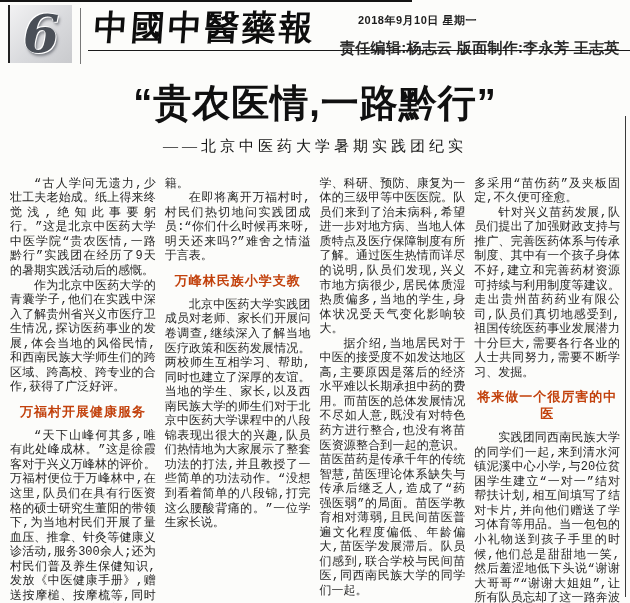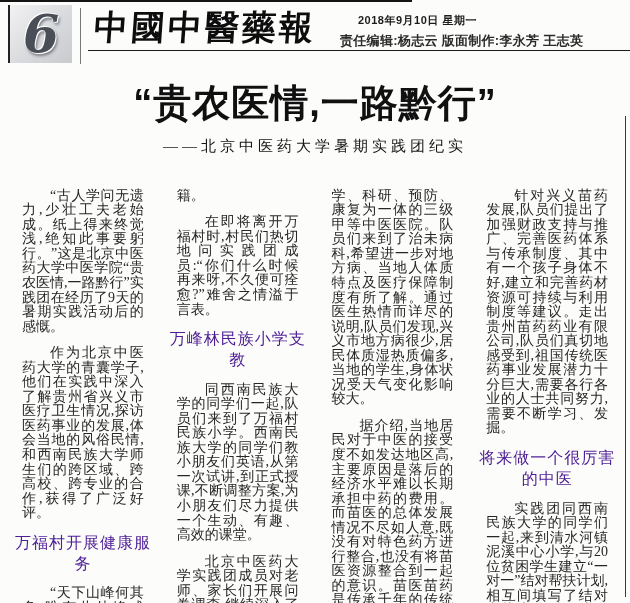--- a/index.html
+++ b/index.html
@@ -25,47 +25,47 @@
   }
   .head-vline{position:absolute;left:80px;top:8px;width:1px;height:56px;background:#777;}
   .masthead{
     position:absolute;left:94px;top:6px;
     font-family:"DejaVu Serif",serif;font-weight:900;
     font-size:34px;line-height:42px;letter-spacing:3px;color:#0d0d0d;
     transform:skewX(-4deg);
   }
   .head-meta{position:absolute;left:340px;top:13px;}
   .head-date{font-size:11px;font-weight:700;color:#1c1c1c;letter-spacing:.5px;margin-left:18px;}
-  .head-editors{font-size:13px;font-weight:700;color:#2a2a2a;margin-top:4px;letter-spacing:.3px;}
+  .head-editors{font-size:15px;font-weight:700;color:#2a2a2a;margin-top:11px;letter-spacing:.3px;}
   .head-rule{position:absolute;top:50px;left:88px;right:0;height:1px;background:#1a1a1a;}
   
   .headline{margin-top:14px;text-align:center;}
   .main-title{
     font-size:38px;font-weight:900;letter-spacing:1px;color:#101010;
     font-family:"Liberation Sans",sans-serif;line-height:1.15;
   }
   .sub-title{
     margin-top:11px;font-size:15px;color:#151515;letter-spacing:4px;
     font-family:Liberation Serif, serif;
   }
   
   .body-wrap{
     display:flex;gap:9px;padding:0 10px;margin-top:21px;
     align-items:flex-start;
   }
   .col{flex:1 1 0;min-width:0;}
   .col p{
-    margin:12px;font-size:14px;line-height:14.55px;text-align:justify;
+    margin:0;font-size:12px;line-height:14.55px;text-align:justify;
     text-justify:inter-character;color:#262626;text-indent:2em;
-    font-family:Liberation Serif, serif;
+    font-family:Liberation Mono, monospace;
   }
   .col p.cont{text-indent:0;}
   .col h3{
-    margin:9px 0 8px;text-align:center;font-size:16px;font-weight:400;
-    color:#4c1d95;letter-spacing:1px;line-height:1.3;
+    margin:9px 0 8px;text-align:center;font-size:13px;font-weight:700;
+    color:#c2410c;letter-spacing:1px;line-height:1.3;
   }
   .right-vline{position:absolute;top:116px;bottom:6px;right:4px;width:1px;background:#3a3a3a;}
 </style>
 </head>
 <body>
 
 <div class="top-rule"></div>
 
 <div class="header">
   <div class="pagenum-box">
@@ -87,32 +87,32 @@
 
 <div class="body-wrap" id="columns">
     <div class="col">
       <p>“古人学问无遗力,少壮工夫老始成。纸上得来终觉浅,绝知此事要躬行。”这是北京中医药大学中医学院“贵农医情,一路黔行”实践团在经历了9天的暑期实践活动后的感慨。</p>
       <p>作为北京中医药大学的青囊学子,他们在实践中深入了解贵州省兴义市医疗卫生情况,探访医药事业的发展,体会当地的风俗民情,和西南民族大学师生们的跨区域、跨高校、跨专业的合作,获得了广泛好评。</p>
       <h3>万福村开展健康服务</h3>
       <p>“天下山峰何其多,唯有此处峰成林。”这是徐霞客对于兴义万峰林的评价。万福村便位于万峰林中,在这里,队员们在具有行医资格的硕士研究生董阳的带领下,为当地村民们开展了量血压、推拿、针灸等健康义诊活动,服务300余人;还为村民们普及养生保健知识,发放《中医健康手册》,赠送按摩槌、按摩梳等,同时教给村民简单的按摩手法和保健知识。很多老人在劳作之后,常常感觉颈部、肩部酸胀痛,难受不已,经过队员们的医疗健康服务,情况大有好转。</p>
     </div>
     <div class="col">
       <p class="cont">籍。</p>
-      <p>在即将离开万福村时,村民们热切地问实践团成员:“你们什么时候再来呀,不久便可痊愈?”难舍之情溢于言表。</p>
+      <p>在即将离开万福村时,村民们热切地问实践团成员:“你们什么时候再来呀,明天还来吗?”难舍之情溢于言表。</p>
       <h3>万峰林民族小学支教</h3>
-      <p>同西南民族大学的同学们一起,队员们来到了万福村民族小学。西南民族大学的同学们教小朋友们英语,从第一次试讲,到正式授课,不断调整方案,为小朋友们尽力提供一个生动、有趣、高效的课堂。</p>
       <p>北京中医药大学实践团成员对老师、家长们开展问卷调查,继续深入了解当地医疗政策和医药发展情况。两校师生互相学习、帮助,同时也建立了深厚的友谊。当地的学生、家长,以及西南民族大学的师生们对于北京中医药大学课程中的八段锦表现出很大的兴趣,队员们热情地为大家展示了整套功法的打法,并且教授了一些简单的功法动作。“没想到看着简单的八段锦,打完这么腰酸背痛的。”一位学生家长说。</p>
     </div>
     <div class="col">
       <p class="cont">学、科研、预防、康复为一体的三级甲等中医医院。队员们来到了治未病科,希望进一步对地方病、当地人体质特点及医疗保障制度有所了解。通过医生热情而详尽的说明,队员们发现,兴义市地方病很少,居民体质湿热质偏多,当地的学生,身体状况受天气变化影响较大。</p>
       <p>据介绍,当地居民对于中医的接受度不如发达地区高,主要原因是落后的经济水平难以长期承担中药的费用。而苗医的总体发展情况不尽如人意,既没有对特色药方进行整合,也没有将苗医资源整合到一起的意识。苗医苗药是传承千年的传统智慧,苗医理论体系缺失与传承后继乏人,造成了“药强医弱”的局面。苗医学教育相对薄弱,且民间苗医普遍文化程度偏低、年龄偏大,苗医学发展滞后。队员们感到,联合学校与民间苗医,同西南民族大学的同学们一起。</p>
       <h3>参观贵州苗药药业有限公司</h3>
       <p>实践团走访参观了贵州苗药药业有限公司,该公司主营具有民族特色的苗药贴剂产品和中药饮片。队员们参观了产品展示厅,发现主要为苗药特色膏药,饮片较少,产品成分中使用的药材多为当地特色天然药材,如飞龙掌血椒皮。据该公司负责人介绍,苗医的外科诊疗水平尤为突出,治疗方法简易多样而且效果出众。比如在治疗开放性骨折时,苗医</p>
     </div>
     <div class="col">
+      <p class="cont">多采用“苗伤药”及夹板固定,不久便可痊愈。</p>
       <p>针对兴义苗药发展,队员们提出了加强财政支持与推广、完善医药体系与传承制度、其中有一个孩子身体不好,建立和完善药材资源可持续与利用制度等建议。走出贵州苗药药业有限公司,队员们真切地感受到,祖国传统医药事业发展潜力十分巨大,需要各行各业的人士共同努力,需要不断学习、发掘。</p>
       <h3>将来做一个很厉害的中医</h3>
       <p>实践团同西南民族大学的同学们一起,来到清水河镇泥溪中心小学,与20位贫困学生建立“一对一”结对帮扶计划,相互间填写了结对卡片,并向他们赠送了学习体育等用品。当一包包的小礼物送到孩子手里的时候,他们总是甜甜地一笑,然后羞涩地低下头说“谢谢大哥哥”“谢谢大姐姐”,让所有队员忘却了这一路奔波的辛苦。</p>
       <p>队员们和孩子们开心地交谈,教他们一些简单的中医药知识。看到队员们手中的调查问卷,孩子们也会好奇地凑过脑袋仔细阅读,遇到不认识的字或者不懂的问题,都会认真提出,并把答案拿着笔一一记下来。其中有一个孩子身体不好,从小就喝药,她对队员们说:“我一定要好好学习,考上大学,将来做一个很厉害的中医。”</p>
     </div>
   </div>
 
 <div class="right-vline"></div>
 
 </body></html>

